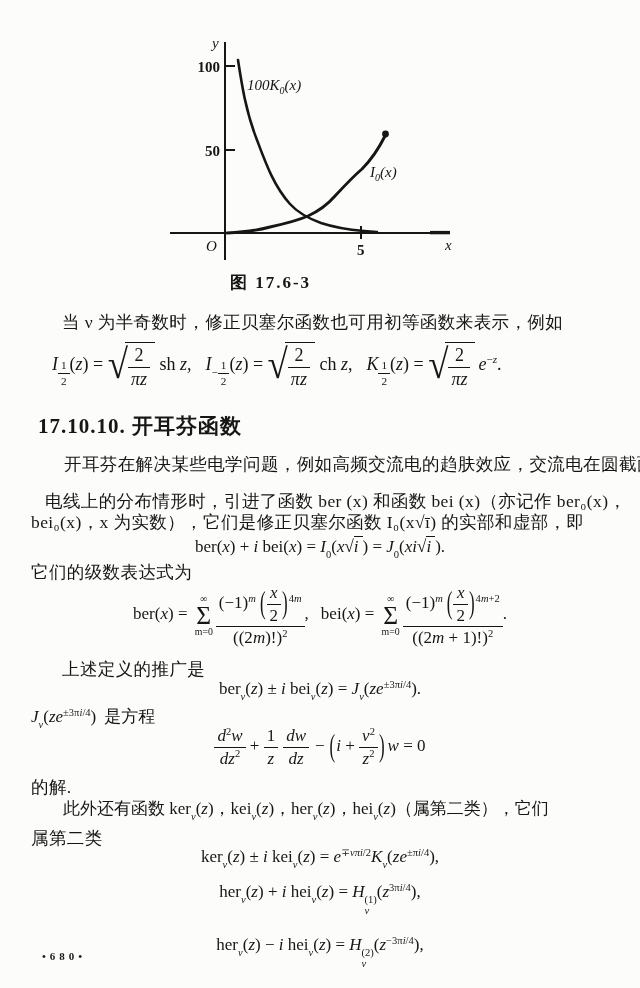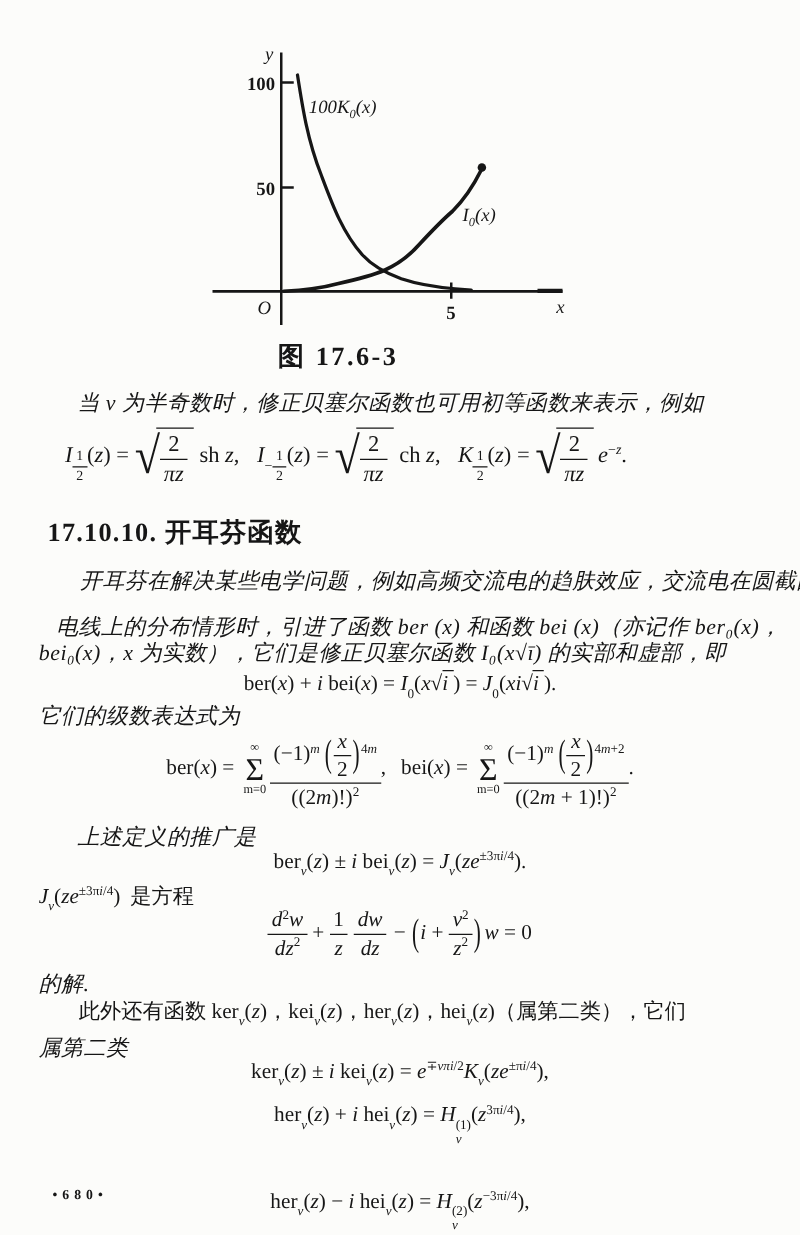--- a/index.html
+++ b/index.html
@@ -2,23 +2,23 @@
 <html><head>
 <meta charset="utf-8">
 <style>
   html,body{margin:0;padding:0;}
   body{
     width:640px;height:988px;position:relative;overflow:hidden;
     background:#fcfcfa;color:#161616;
     font-family:"Liberation Serif","DejaVu Serif",serif;
   }
   .abs{position:absolute;}
-  .bline{position:absolute;font-size:17.5px;letter-spacing:0.4px;white-space:nowrap;font-style:italic;}
+  .bline{position:absolute;font-size:17.5px;letter-spacing:0.4px;white-space:nowrap;}
   .heading{position:absolute;font-weight:bold;font-size:21px;letter-spacing:1px;white-space:nowrap;}
-  .caption{position:absolute;left:0;width:541px;text-align:center;font-weight:bold;font-size:21px;letter-spacing:2px;}
+  .caption{position:absolute;left:0;width:541px;text-align:center;font-weight:bold;font-size:17px;letter-spacing:2px;}
   .pagenum{position:absolute;font-weight:bold;font-size:11px;letter-spacing:4px;}
   .dform{position:absolute;left:0;width:640px;text-align:center;font-size:17px;white-space:nowrap;}
   .lform{position:absolute;font-size:17px;white-space:nowrap;}
   
   .it{font-style:italic;}
   .sb{display:inline-block;font-size:0.62em;vertical-align:-0.55em;line-height:1;}
   .su2{display:inline-block;font-size:0.62em;vertical-align:0.6em;line-height:1;}
   .fr{display:inline-block;vertical-align:middle;text-align:center;line-height:1.15;}
   .fr .num{display:block;border-bottom:1.3px solid #161616;padding:0 3px 1px;}
   .fr .den{display:block;padding:1px 3px 0;}
@@ -113,18 +113,18 @@
 <div class="bline" style="left:31px;top:775px;">的解.</div>
 
 <div class="lform" style="left:63px;top:797px;"><span>此外还有函数 ker</span><span class="sb"><span class="it">ν</span></span><span>(</span><span class="it">z</span><span>)，kei</span><span class="sb"><span class="it">ν</span></span><span>(</span><span class="it">z</span><span>)，her</span><span class="sb"><span class="it">ν</span></span><span>(</span><span class="it">z</span><span>)，hei</span><span class="sb"><span class="it">ν</span></span><span>(</span><span class="it">z</span><span>)（属第二类），它们</span></div>
 <div class="bline" style="left:31px;top:826px;">属第二类</div>
 
 <div class="dform" style="top:847px;"><span>ker</span><span class="sb"><span class="it">ν</span></span><span>(</span><span class="it">z</span><span>) ± </span><span class="it">i</span><span> kei</span><span class="sb"><span class="it">ν</span></span><span>(</span><span class="it">z</span><span>) = </span><span class="it">e</span><span class="su2"><span>∓</span><span class="it">νπi</span><span>/2</span></span><span class="it">K</span><span class="sb"><span class="it">ν</span></span><span>(</span><span class="it">ze</span><span class="su2"><span>±π</span><span class="it">i</span><span>/4</span></span><span>),</span></div>
 <div class="dform" style="top:882px;"><span>her</span><span class="sb"><span class="it">ν</span></span><span>(</span><span class="it">z</span><span>) + </span><span class="it">i</span><span> hei</span><span class="sb"><span class="it">ν</span></span><span>(</span><span class="it">z</span><span>) = </span><span class="it">H</span><span class="ssk">
       <span><span>(1)</span></span>
       <span><span class="it">ν</span></span>
     </span><span>(</span><span class="it">z</span><span class="su2"><span>3π</span><span class="it">i</span><span>/4</span></span><span>),</span></div>
-<div class="dform" style="top:935px;margin-top:16px;"><span>her</span><span class="sb"><span class="it">ν</span></span><span>(</span><span class="it">z</span><span>) − </span><span class="it">i</span><span> hei</span><span class="sb"><span class="it">ν</span></span><span>(</span><span class="it">z</span><span>) = </span><span class="it">H</span><span class="ssk">
+<div class="dform" style="top:935px;"><span>her</span><span class="sb"><span class="it">ν</span></span><span>(</span><span class="it">z</span><span>) − </span><span class="it">i</span><span> hei</span><span class="sb"><span class="it">ν</span></span><span>(</span><span class="it">z</span><span>) = </span><span class="it">H</span><span class="ssk">
       <span><span>(2)</span></span>
       <span><span class="it">ν</span></span>
     </span><span>(</span><span class="it">z</span><span class="su2"><span>−3π</span><span class="it">i</span><span>/4</span></span><span>),</span></div>
 
 <div class="pagenum" style="left:42px;top:950px;">•680•</div>
 
 </body></html>

